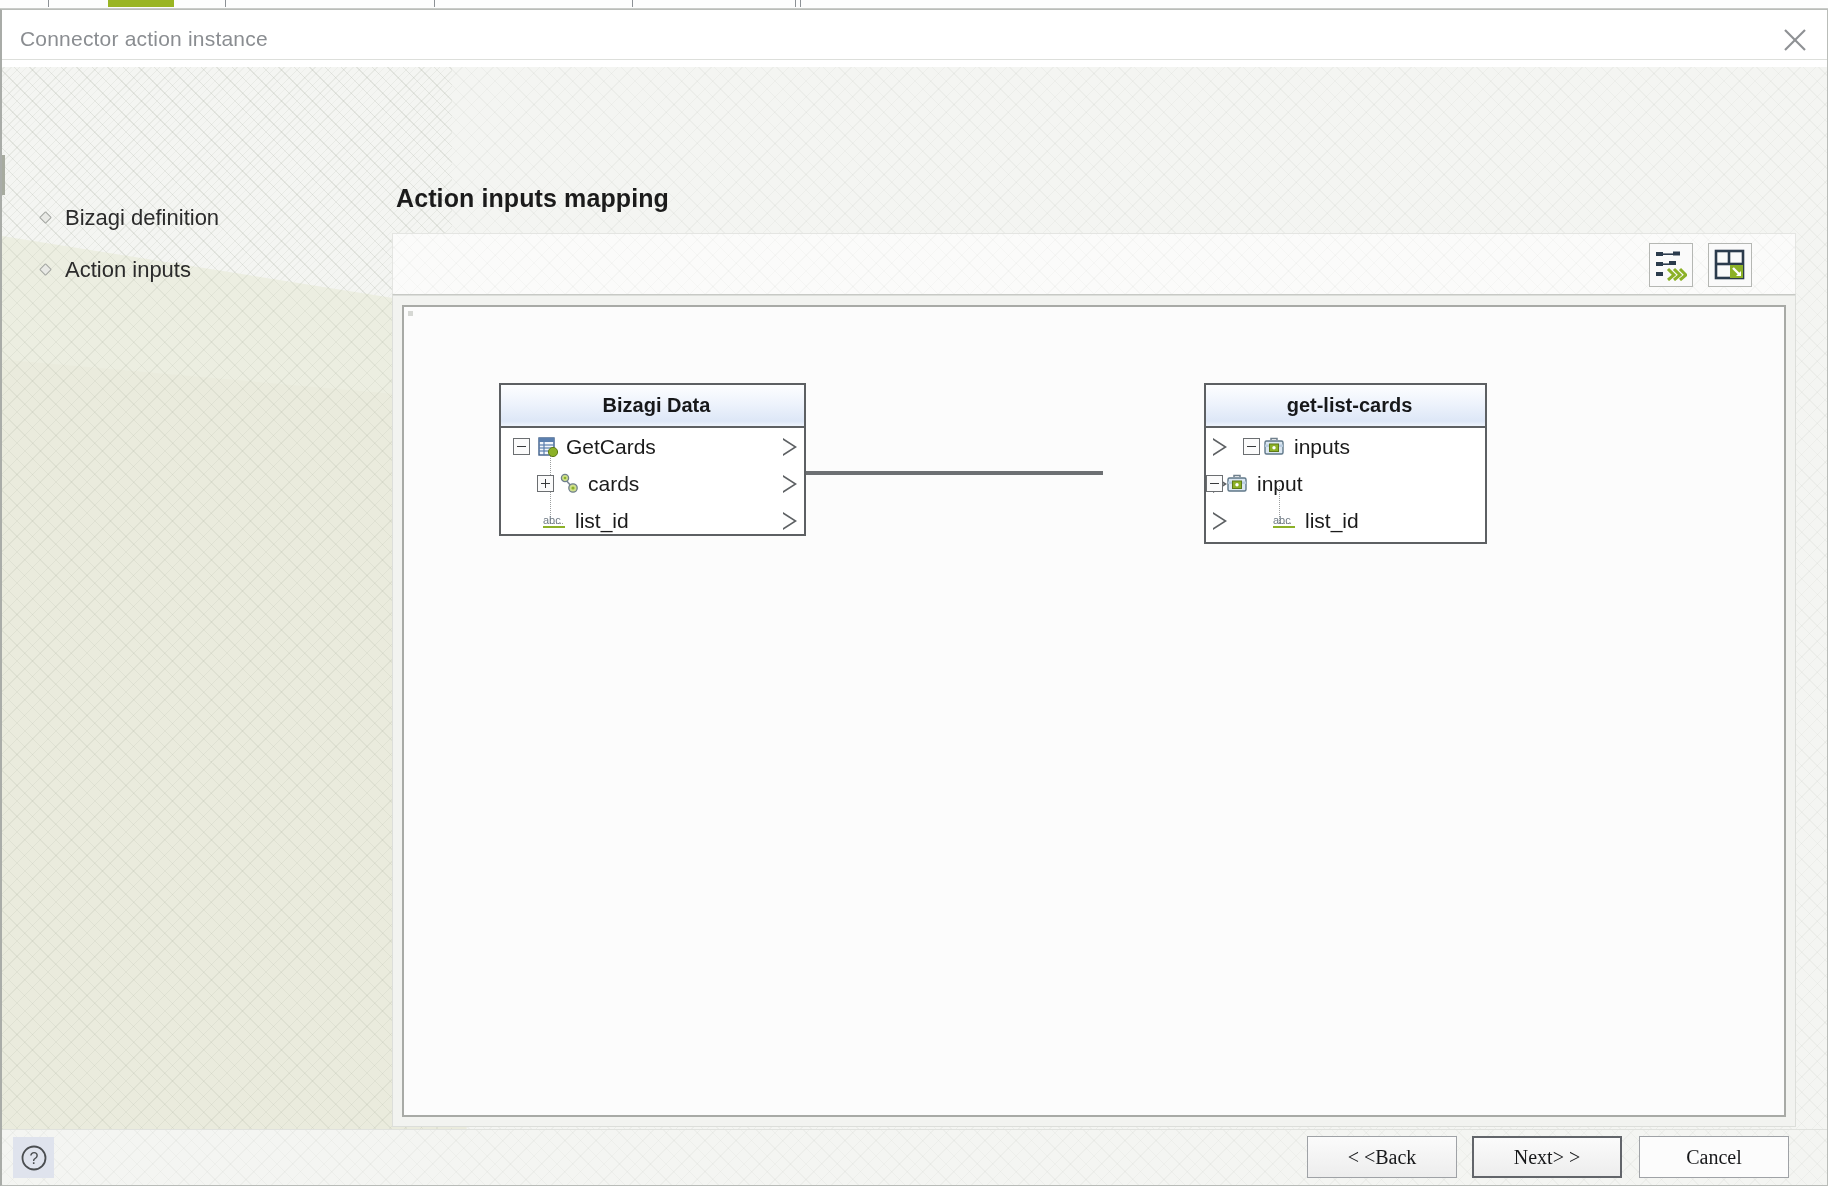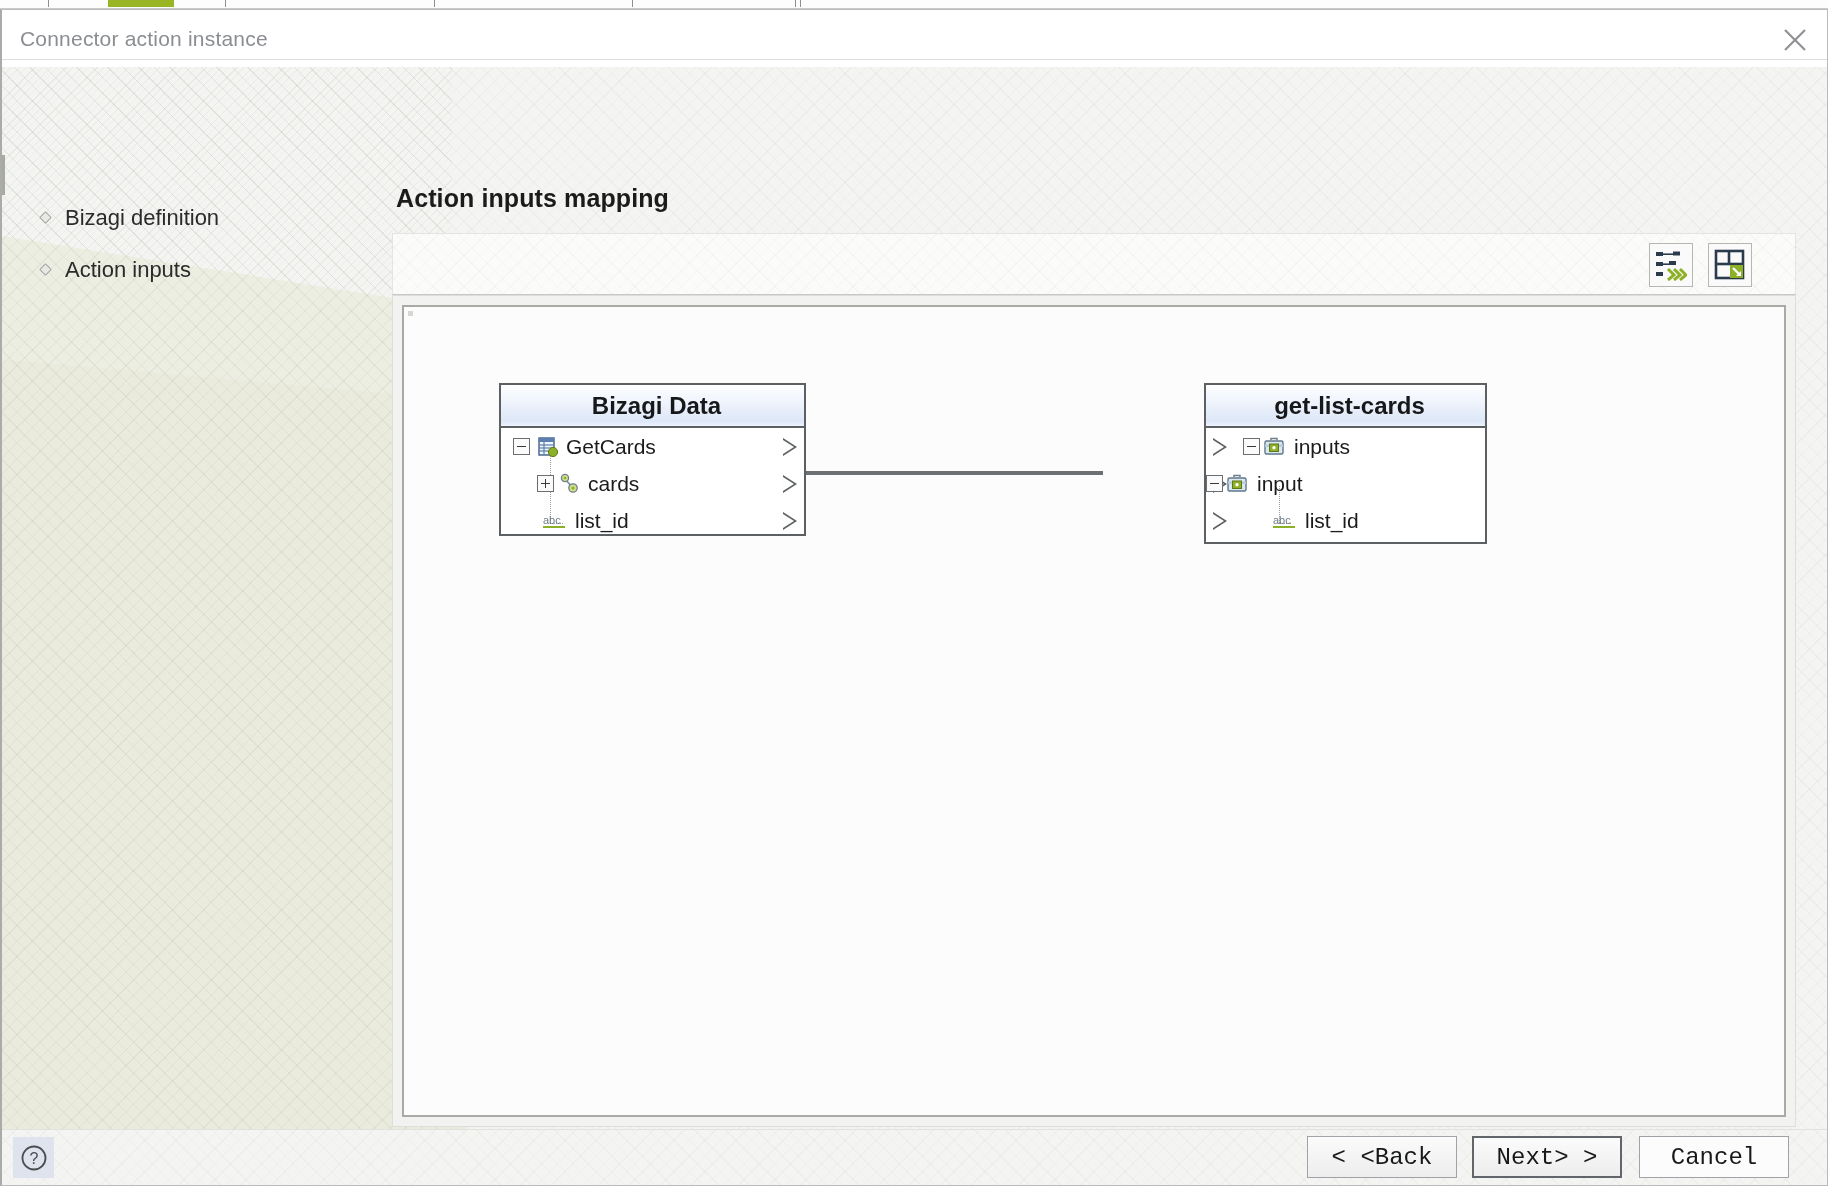--- a/index.html
+++ b/index.html
@@ -157,21 +157,21 @@
     border:2px solid #5d6063;
     background:#ffffff;
   }
   .node-head {
     height:43px;
     background:linear-gradient(to bottom,#fdfeff 0%,#eef3fc 45%,#dde7f7 88%,#eef4fd 100%);
     border-bottom:2px solid #5d6063;
     display:flex; align-items:center; justify-content:center;
   }
   .node-head span {
-    font-size:24px; font-weight:bold; color:#17181a; white-space:nowrap;padding-left:8px;
+    font-size:20px; font-weight:bold; color:#17181a; white-space:nowrap;padding-left:8px;
   }
   .node-body { position:relative; background:#ffffff; }
   .row {
     position:relative; height:37px;
     display:flex; align-items:center;
     white-space:nowrap;
   }
   .row .txt { font-size:21px; color:#1b1b1b; }
 
   
@@ -219,22 +219,22 @@
   }
   #help-btn {
     position:absolute; left:11px; top:7px; width:41px; height:41px;
     background:#dfe3ed; cursor:pointer;
     display:flex; align-items:center; justify-content:center;
   }
   .btn {
     position:absolute; top:6px; height:42px;
     background:linear-gradient(to bottom,#fbfbfb,#ededed);
     border:1px solid #9fa2a6;
-    font-family:Liberation Mono, monospace;
-    font-size:24px; color:#17181a;
+    font-family:Liberation Serif, serif;
+    font-size:20px; color:#17181a;
     display:flex; align-items:center; justify-content:center;
     cursor:pointer;
   }
   #btn-back  { left:1305px; width:150px; }
   #btn-next  { left:1470px; width:150px; border:2px solid #62656a; }
   #btn-cancel{ left:1637px; width:150px; background:#fcfcfc; }
 </style>
 </head>
 <body>
 

